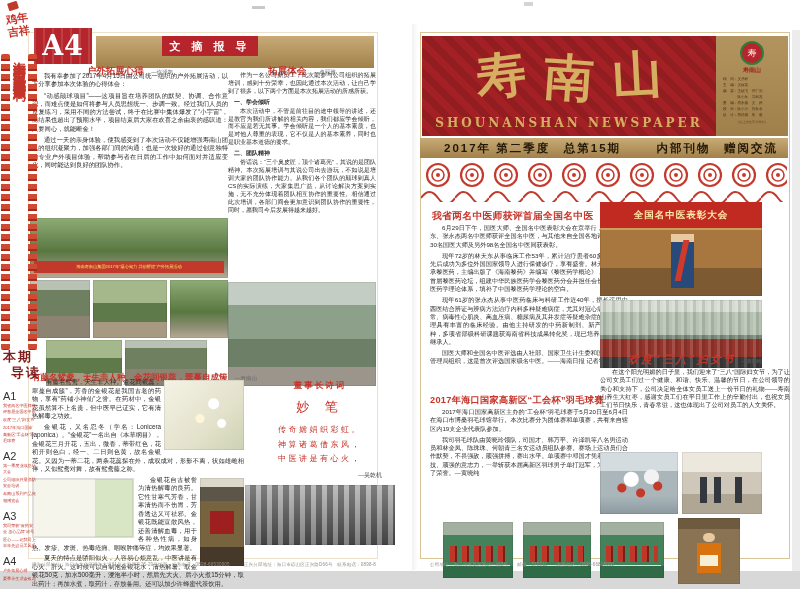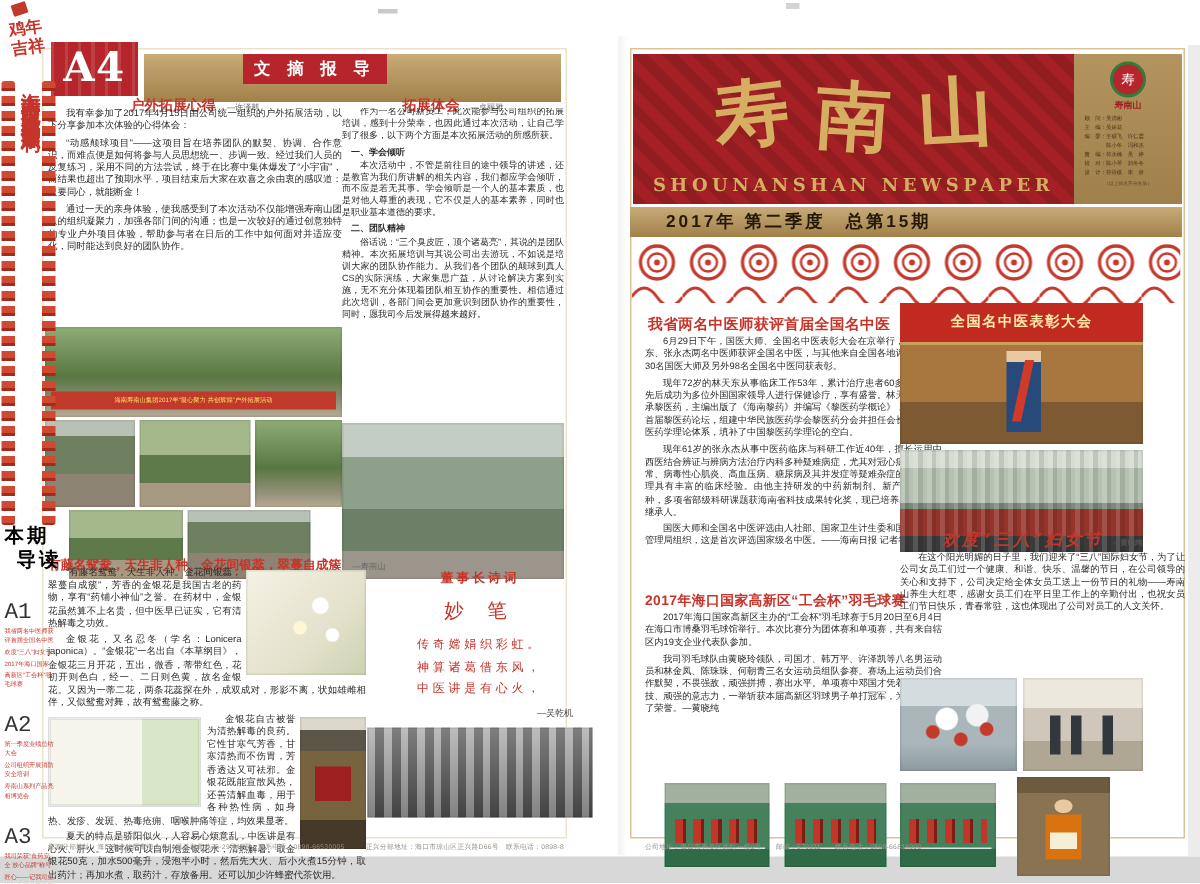--- a/index.html
+++ b/index.html
@@ -98,24 +98,24 @@
   .festival{left:2px;top:12px;width:34px;height:42px;color:#c5352b;
             font-family:"DejaVu Serif","Liberation Serif",serif;font-weight:bold;font-size:11px;
             line-height:13px;text-align:center;transform:rotate(-8deg);}
   .cracker{top:54px;width:9px;height:296px;
            background:repeating-linear-gradient(180deg,#d04a33 0 5px,#a22b1c 5px 7px,rgba(0,0,0,0) 7px 10px);
            border-radius:2px;}
   .crackL{left:1px;} .crackR{left:28px;}
   .blessing{left:10px;top:52px;width:18px;height:300px;writing-mode:vertical-rl;text-orientation:upright;
             color:#c5352b;font-weight:bold;font-size:13px;line-height:18px;letter-spacing:1.5px;
             font-family:"DejaVu Serif","Liberation Serif",serif;}
-  .guide-t{font-family:Liberation Mono, monospace;color:#000000;font-size:13px;font-weight:bold;letter-spacing:2px;}
+  .guide-t{font-family:Liberation Mono, monospace;color:#7f1d1d;font-size:13px;font-weight:bold;letter-spacing:2px;}
   .gt1{left:3px;top:348px;} .gt2{left:11px;top:364px;}
   .guide{left:3px;top:384px;width:33px;}
-  .glabel{font-family:Liberation Mono, monospace;color:#333;font-size:15px;margin:16px 0 1px 0;}
+  .glabel{font-family:Liberation Sans, sans-serif;color:#333;font-size:11px;margin:6px 0 1px 0;}
   .gitem{color:#c5352b;font-size:4.1px;line-height:1.5;margin-bottom:2px;}
   
   .mast{left:4px;top:12px;width:294px;height:100px;background:#a32024;
         background-image:repeating-linear-gradient(45deg,rgba(0,0,0,.10) 0 7px,rgba(0,0,0,0) 7px 14px);}
   .mast-chars{position:absolute;left:0;top:6px;width:100%;text-align:center;color:#d6ae62;
               font-family:"DejaVu Serif","Liberation Serif",serif;font-weight:bold;font-size:50px;}
   .mast-chars span{display:inline-block;margin:0 9px;}
   .mc1{transform:rotate(-7deg);} .mc2{transform:rotate(4deg) translateY(3px);} .mc3{transform:rotate(-3deg);}
   .mast-sub{position:absolute;left:0;bottom:6px;width:100%;text-align:center;color:#d6ae62;
             font-family:"DejaVu Serif","Liberation Serif",serif;font-weight:bold;font-size:12px;letter-spacing:3px;}
@@ -276,20 +276,21 @@
         <div>　　　　陈小冬　冯和杰</div>
         <div>责　编：符永楠　吴　婷</div>
         <div>校　对：陈小琴　刘冬冬</div>
         <div>设　计：符诗棋　朱　俊</div>
       </div>
       <div class="staff-note">（以上排名不分先后）</div>
     </div>
 
     <div class="abs infobar">
       <span class="infoL">2017年 第二季度　总第15期</span>
+      <span class="infoR">内部刊物　赠阅交流</span>
     </div>
 
     <svg class="wave" width="366" height="42" viewBox="0 0 366 42">
       <defs>
         <pattern id="wv" width="34" height="42" patternUnits="userSpaceOnUse">
           <circle cx="17" cy="15" r="11" fill="none" stroke="#c43a2c" stroke-width="2.2"></circle>
           <circle cx="17" cy="15" r="6" fill="none" stroke="#c43a2c" stroke-width="1.6"></circle>
           <circle cx="17" cy="15" r="2" fill="#c43a2c"></circle>
           <path d="M0 38 Q8.5 26 17 38 T34 38" fill="none" stroke="#c43a2c" stroke-width="2"></path>
         </pattern>

